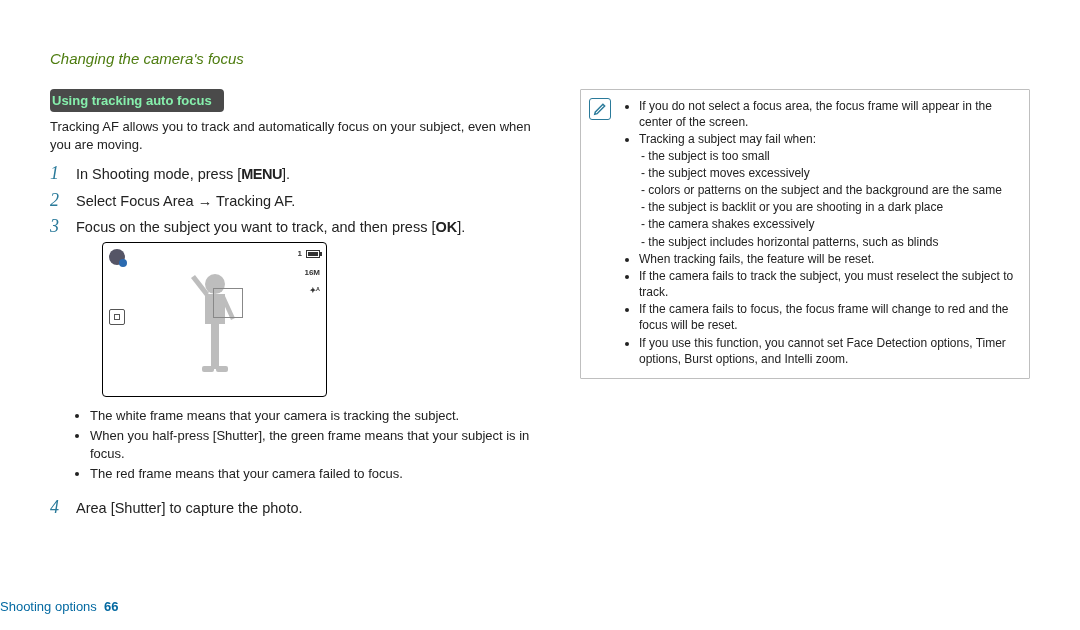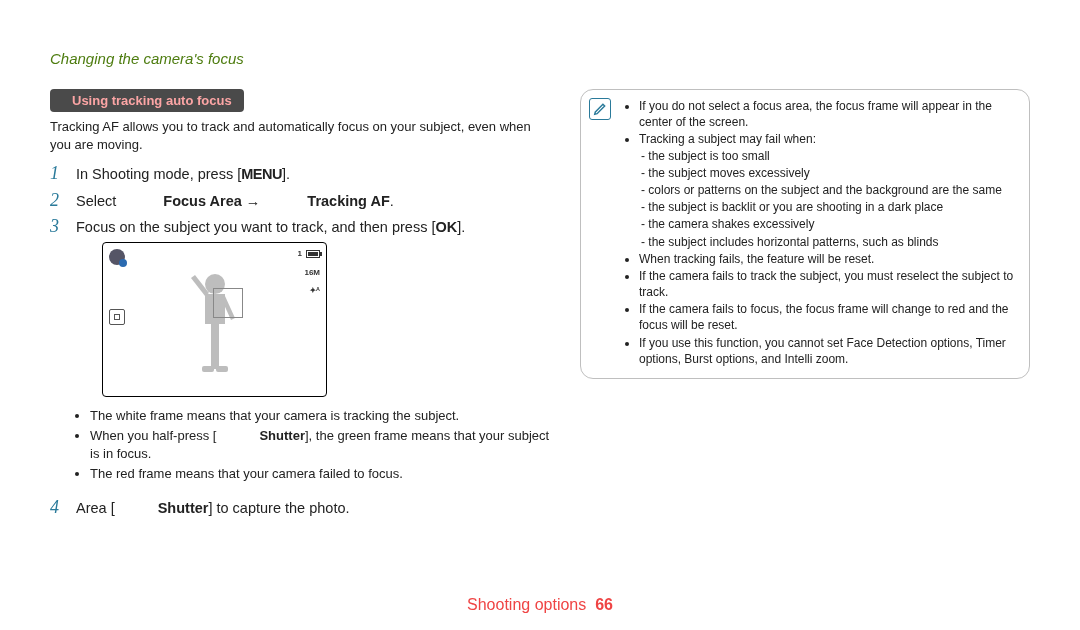--- a/index.html
+++ b/index.html
@@ -25,24 +25,24 @@
   .left-col {
     width: 500px;
     flex-shrink: 0;
   }
   .right-col {
     flex: 1;
   }
   .section-pill {
     display: inline-block;
     background: #4a4a4a;
-    color: #fca5a5;
+    color: #86efac;
     font-weight: 600;
     font-size: 13px;
-    padding: 4px 12px 4px 22px;
+    padding: 4px 12px 4px 2px;
     border-radius: 4px;
     margin-bottom: 6px;
   }
   .intro-text {
     font-size: 13px;
     line-height: 1.35;
     margin-bottom: 10px;
   }
   .steps { list-style: none; }
   .step-row {
@@ -126,42 +126,42 @@
   }
   .bullets2 {
     list-style: disc;
     font-size: 13px;
     margin: 0 0 8px 40px;
     line-height: 1.4;
   }
   .bullets2 li { margin-bottom: 2px; }
   .note-box {
     border: 1px solid #bfbfbf;
-    border-radius: 13px;
+    border-radius: 1px;
     padding: 8px 10px 10px 44px;
     font-size: 12px;
     line-height: 1.35;
     position: relative;
   }
   .note-box .note-icon {
     position: absolute; left: 8px; top: 8px;
     width: 22px; height: 22px; border: 1.5px solid #2a7a9a; border-radius:3px;
     display:flex; align-items:center; justify-content:center;
   }
   .note-box .note-icon svg { stroke:#2a7a9a; }
   .note-box ul { list-style: disc; margin-left: 14px; }
   .note-box ul li { margin-bottom: 1px; }
   .note-box ul ul { list-style: none; margin-left: 2px; }
   .note-box ul ul li::before { content: "- "; }
   .footer {
     position: absolute; bottom: 16px; left: 0; width: 100%;
-    text-align: center; font-size: 16px; color: #ef4444;
+    text-align: left; font-size: 13px; color: #0369a1;
   }
   .footer .pnum { font-weight: 600; }
-  .bold { font-weight: 700; margin-left: 43px; }
+  .bold { font-weight: 400; }
 </style>
 </head>
 <body>
 
 <div class="header-title">Changing the camera's focus</div>
 
 <div class="columns">
   <div class="left-col">
     <div class="section-pill">Using tracking auto focus</div>
     <div class="intro-text">Tracking AF allows you to track and automatically focus on your subject, even when you are moving.</div>

